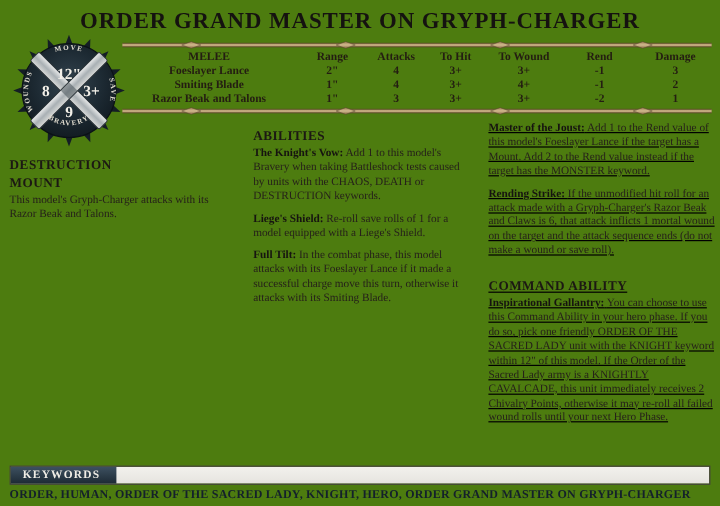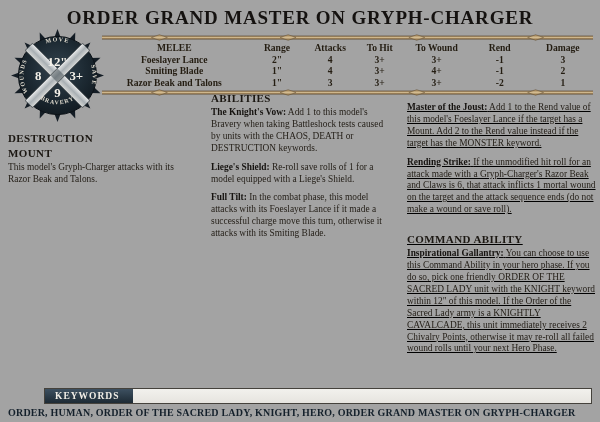--- a/index.html
+++ b/index.html
@@ -1,18 +1,18 @@
 <!DOCTYPE html>
 <html><head>
 <meta charset="utf-8">
 <style>
   * { margin:0; padding:0; box-sizing:border-box; }
   html,body { width:600px; height:422px; }
   body { font-family:"Liberation Serif", serif; background:#ffffff; }
-  .page { position:relative; width:600px; height:422px; background:#a3a3a3; overflow:hidden; }
+  .page { position:relative; width:600px; height:422px; background:#4d7c0f; overflow:hidden; }
 
   .title {
     text-align:center; font-weight:bold; font-size:19px; letter-spacing:0.8px;
     color:#151210; margin-top:7px; font-family:"Liberation Serif", serif;
   }
 
   
   .badge { position:absolute; left:10px; top:28px; width:95px; height:95px; }
 
   
@@ -30,34 +30,34 @@
   
   .columns {
     position:absolute; left:8px; right:8px; top:92px;
     display:grid; grid-template-columns:190px 183px 192px; column-gap:13px;
   }
   .col h3 {
     font-size:11px; font-weight:bold; color:#1c1813; letter-spacing:0.4px;
     margin:0 0 3px 0;
   }
   .col-left  { padding-top:40px; }
-  .col-mid   { padding-top:0; }
+  .col-mid   { padding-top:16px; }
   .col-right { padding-top:10px;text-decoration:underline; }
   .col p {
     font-size:9.4px; line-height:11.9px; color:#26211a; margin-bottom:7px;
     text-align:left;
   }
   .ab-name { font-weight:bold; color:#161310; }
   .col h3.mid-gap { margin-top:17px; }
 
   
   .kw-section { position:absolute; left:8px; right:8px; top:388px; }
   .kw-bar {
     height:16px; background:linear-gradient(#f2f1ed,#e6e4df);
-    border:1px solid #45423c; display:flex; align-items:stretch;margin-left:36px;
+    border:1px solid #45423c; display:flex; align-items:stretch;
   }
   .kw-label {
     background:linear-gradient(#3d5060,#1d2a34); color:#f0ede6;
     font-size:9.5px; font-weight:bold; letter-spacing:1px;
     display:flex; align-items:center; padding:0 14px 0 10px; min-width:84px;
   }
   .kw-line {
     margin-top:3px; font-size:10px; font-weight:bold; color:#14202b;
     letter-spacing:0.2px; white-space:nowrap;
   }

